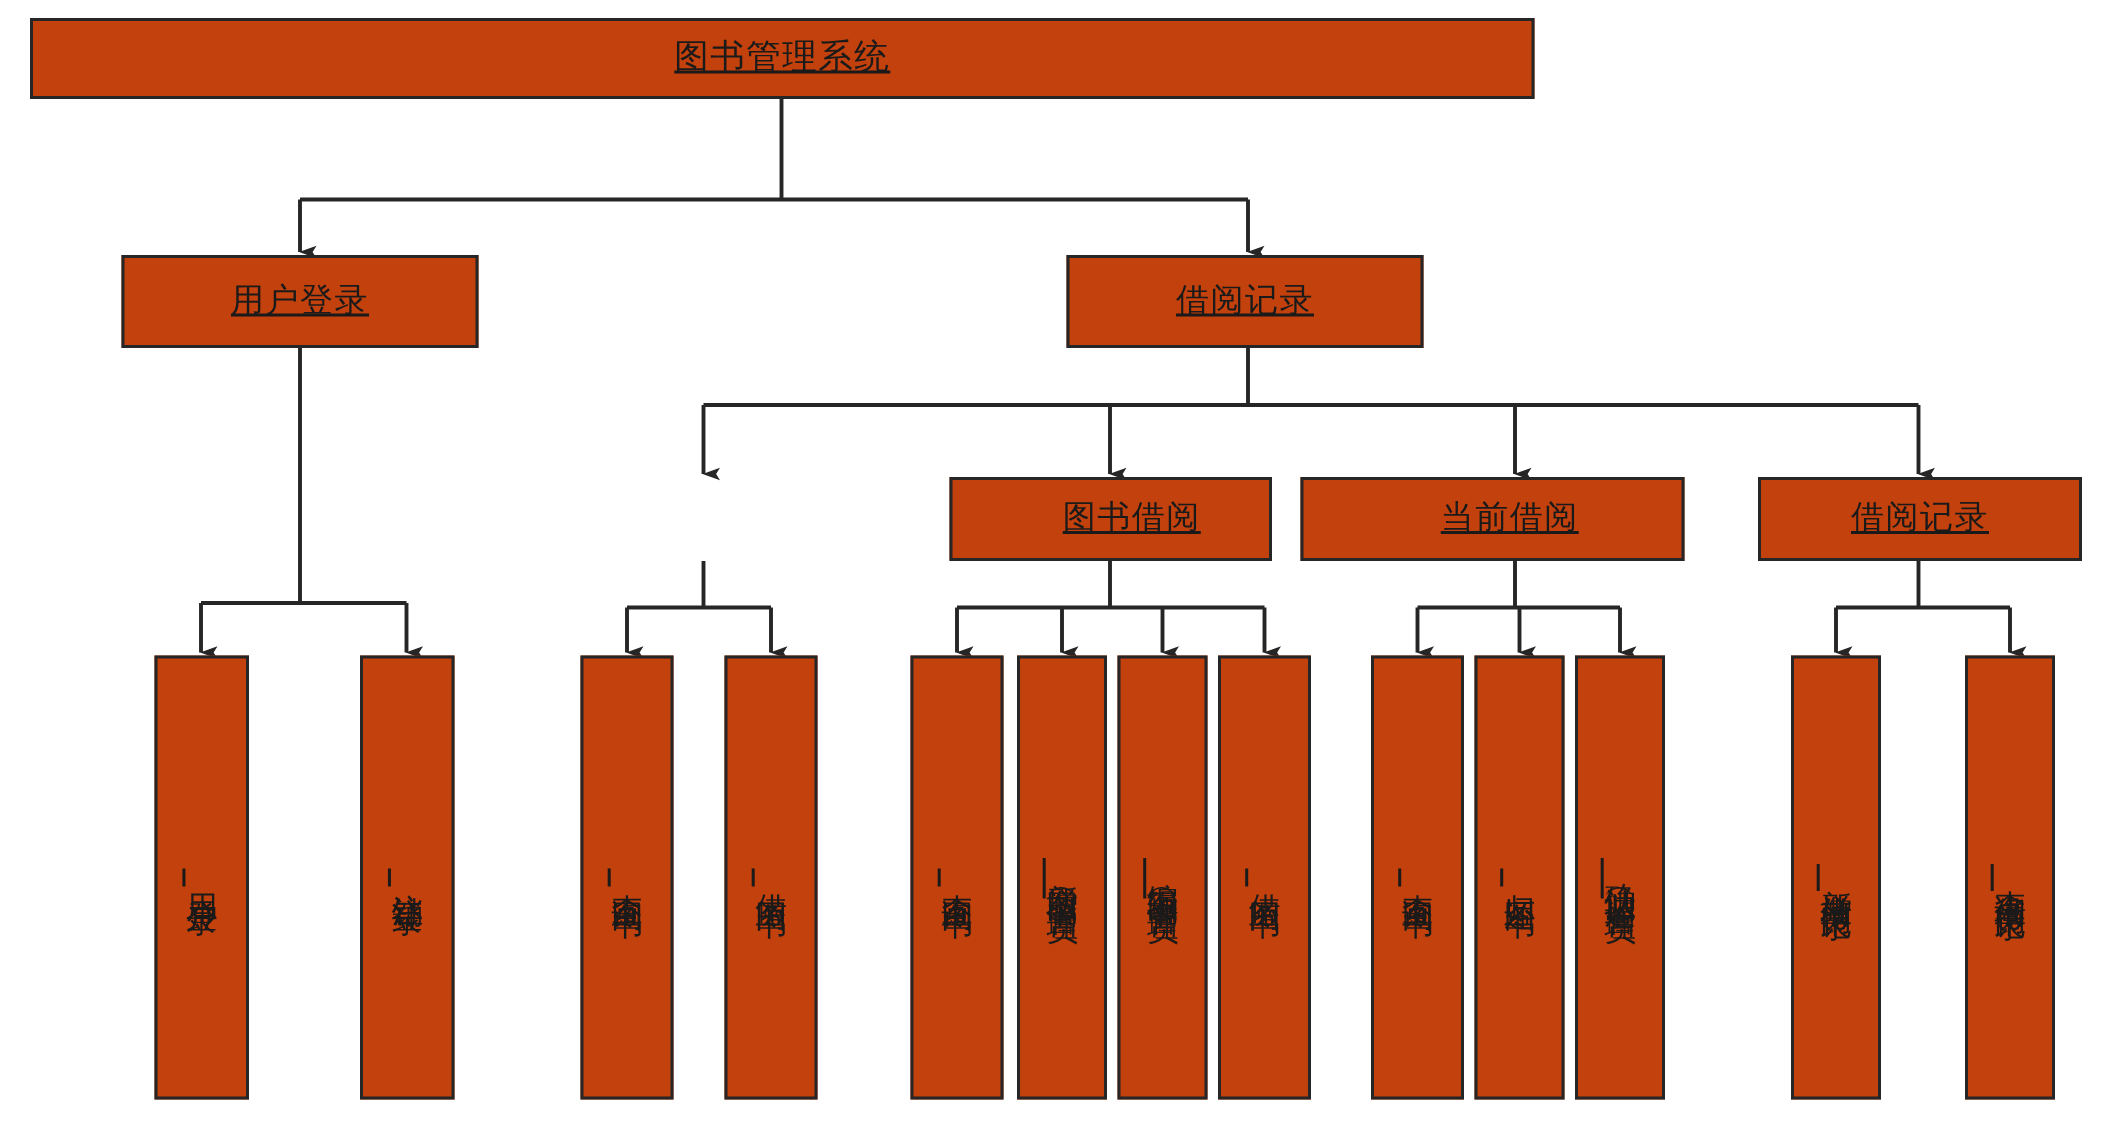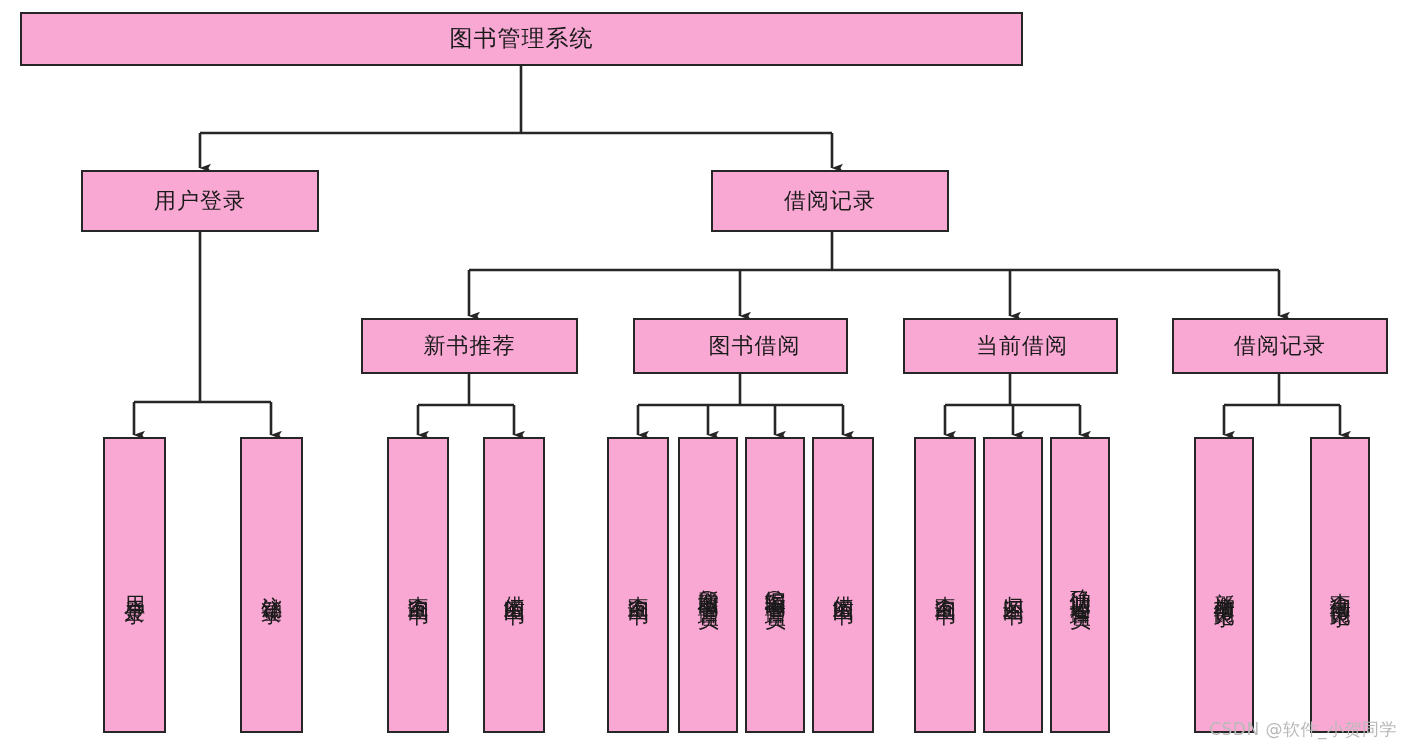--- a/index.html
+++ b/index.html
@@ -22,26 +22,27 @@
     position: absolute;
     left: 0;
     top: 0;
     width: 1405px;
     height: 747px;
   }
   .node {
     position: absolute;
     box-sizing: border-box;
     border: 2.5px solid #262626;
-    background: #f9a8d4;
+    background: #c2410c;
     display: flex;
     align-items: center;
     justify-content: center;
     color: #1a1a1a;
     z-index: 2;
+    text-decoration: underline;
   }
   .node.horiz {
     font-size: 22px;
     letter-spacing: 1px;
     line-height: 1.2;
   }
   .node.vert {
     writing-mode: vertical-rl;
     text-orientation: upright;
     font-size: 21px;
@@ -127,27 +128,24 @@
     <span>图书管理系统</span>
   </div>
 
   <div class="node horiz" style="left:81px; top:170px; width:238px; height:62px;">
     <span>用户登录</span>
   </div>
   <div class="node horiz" style="left:711px; top:170px; width:238px; height:62px;">
     <span>借阅记录</span>
   </div>
 
-  <div class="node horiz" style="left:361px; top:318px; width:217px; height:56px;">
-    <span>新书推荐</span>
-  </div>
   <div class="node horiz" style="left:633px; top:318px; width:215px; height:56px;padding-left:28px;">
     <span>图书借阅</span>
   </div>
-  <div class="node horiz" style="left:903px; top:318px; width:215px; height:56px;padding-left:23px;">
+  <div class="node horiz" style="left:867px; top:318px; width:256px; height:56px;padding-left:23px;">
     <span>当前借阅</span>
   </div>
   <div class="node horiz" style="left:1172px; top:318px; width:216px; height:56px;">
     <span>借阅记录</span>
   </div>
 
   <div class="node vert" style="left:103px; top:437px; width:63px; height:296px;">
     <span class="vlabel">用户登录</span>
   </div>
   <div class="node vert" style="left:240px; top:437px; width:63px; height:296px;">
@@ -184,15 +182,14 @@
     <span class="vlabel">确认归还（管理员）</span>
   </div>
 
   <div class="node vert" style="left:1194px; top:437px; width:60px; height:296px;">
     <span class="vlabel">新增借阅记录</span>
   </div>
   <div class="node vert" style="left:1310px; top:437px; width:60px; height:296px;">
     <span class="vlabel">查询借阅记录</span>
   </div>
 
-  <div class="watermark">CSDN @软件_小贺同学</div>
 
 </div>
 
 </body></html>

